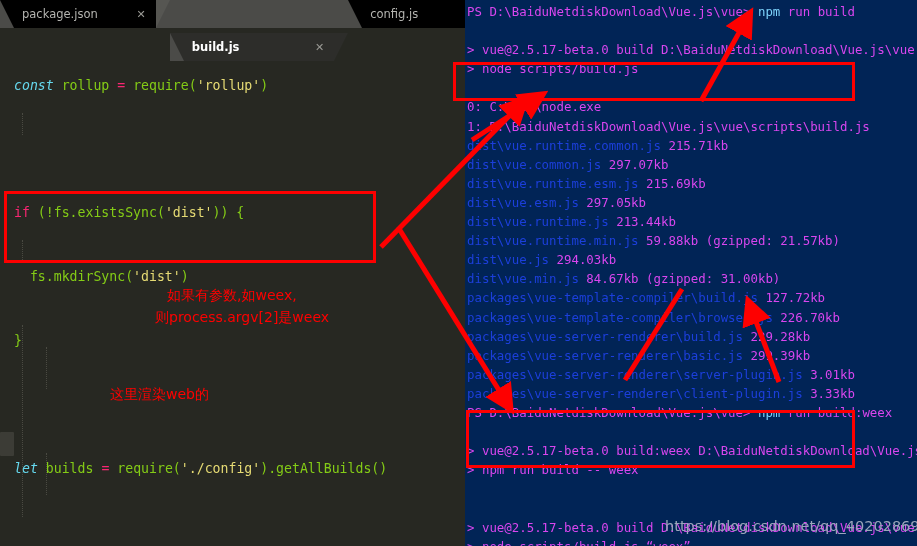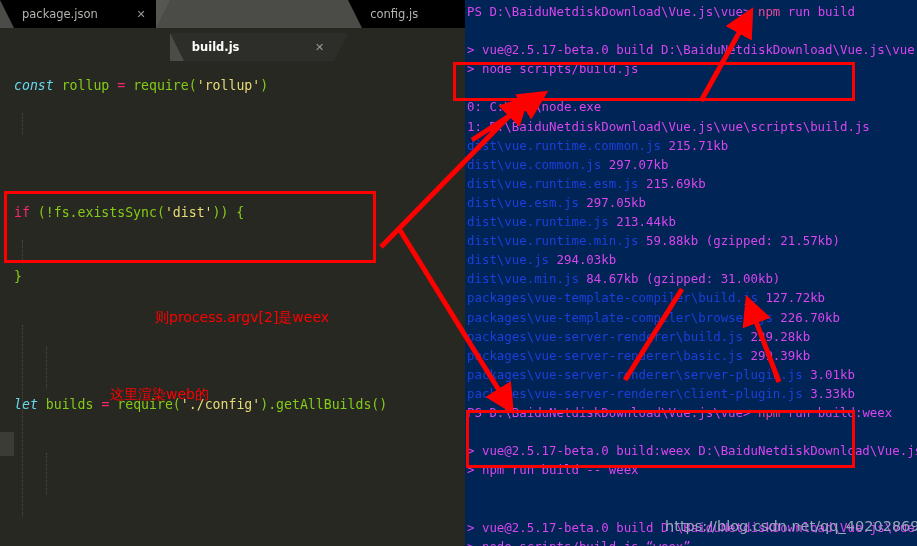--- a/index.html
+++ b/index.html
@@ -90,21 +90,21 @@
     font-family: "DejaVu Sans Mono", monospace;
     font-size: 12.4px;
     line-height: 19.1px;
     color: #f2f2f2;
     white-space: pre;
     overflow: hidden;
     padding: 2px 0 0 2px;
   }
   .tl { height: 19.1px; }
   .t-blue { color: #1c3fdb; }
-  .t-yellow { color: #ec4899; }
+  .t-yellow { color: #7dd3fc; }
   .t-white { color: #d946ef; }
 
   
   #overlay { position: absolute; left: 0; top: 0; width: 917px; height: 546px; pointer-events: none; }
   .redbox {
     position: absolute; border: 3px solid #fe0000; background: transparent;
   }
   .cn-ann {
     position: absolute;
     color: #fe0000;
@@ -138,20 +138,21 @@
         <span class="tab-label">config.js</span>
       </div>
     </div>
 
     <div id="editor-scrollmark"></div>
 
     <div id="code">
       <div class="ln"><span class="kw">const</span> <span class="pl">rollup</span> <span class="op">=</span> <span class="pl">require</span><span class="pl">(</span><span class="str">'rollup'</span><span class="pl">)</span></div>
       <div class="ln"> </div>
       <div class="ln"><span class="kw2">if</span> <span class="pl">(!fs.existsSync(</span><span class="str">'dist'</span><span class="pl">)) {</span></div>
+      <div class="ln"><span class="pl">  fs.mkdirSync(</span><span class="str">'dist'</span><span class="pl">)</span></div>
       <div class="ln"><span class="pl">}</span></div>
       <div class="ln"> </div>
       <div class="ln"><span class="kw">let</span> <span class="pl">builds</span> <span class="op">=</span> <span class="pl">require(</span><span class="str">'./config'</span><span class="pl">).getAllBuilds()</span></div>
       
       
       
       
       
       
       
@@ -196,17 +197,18 @@
 
     <line x1="779" y1="382" x2="752" y2="311" stroke="#fe0000" stroke-width="5" marker-end="url(#ah)"></line>
 
     <line x1="682" y1="289" x2="625" y2="380" stroke="#fe0000" stroke-width="5"></line>
   </svg>
 
   <div class="redbox" style="left:4px;   top:191px; width:372px; height:72px;"></div>
   <div class="redbox" style="left:453px; top:62px;  width:402px; height:39px;"></div>
   <div class="redbox" style="left:466px; top:410px; width:389px; height:58px;"></div>
 
+  <div class="cn-ann" style="left:167px; top:287px;">如果有参数,如weex,</div>
   <div class="cn-ann" style="left:155px; top:309px;">则process.argv[2]是weex</div>
   <div class="cn-ann" style="left:110px; top:386px;">这里渲染web的</div>
 
   <div id="watermark">https://blog.csdn.net/qq_40202869</div>
 </div>
 
 </body></html>

